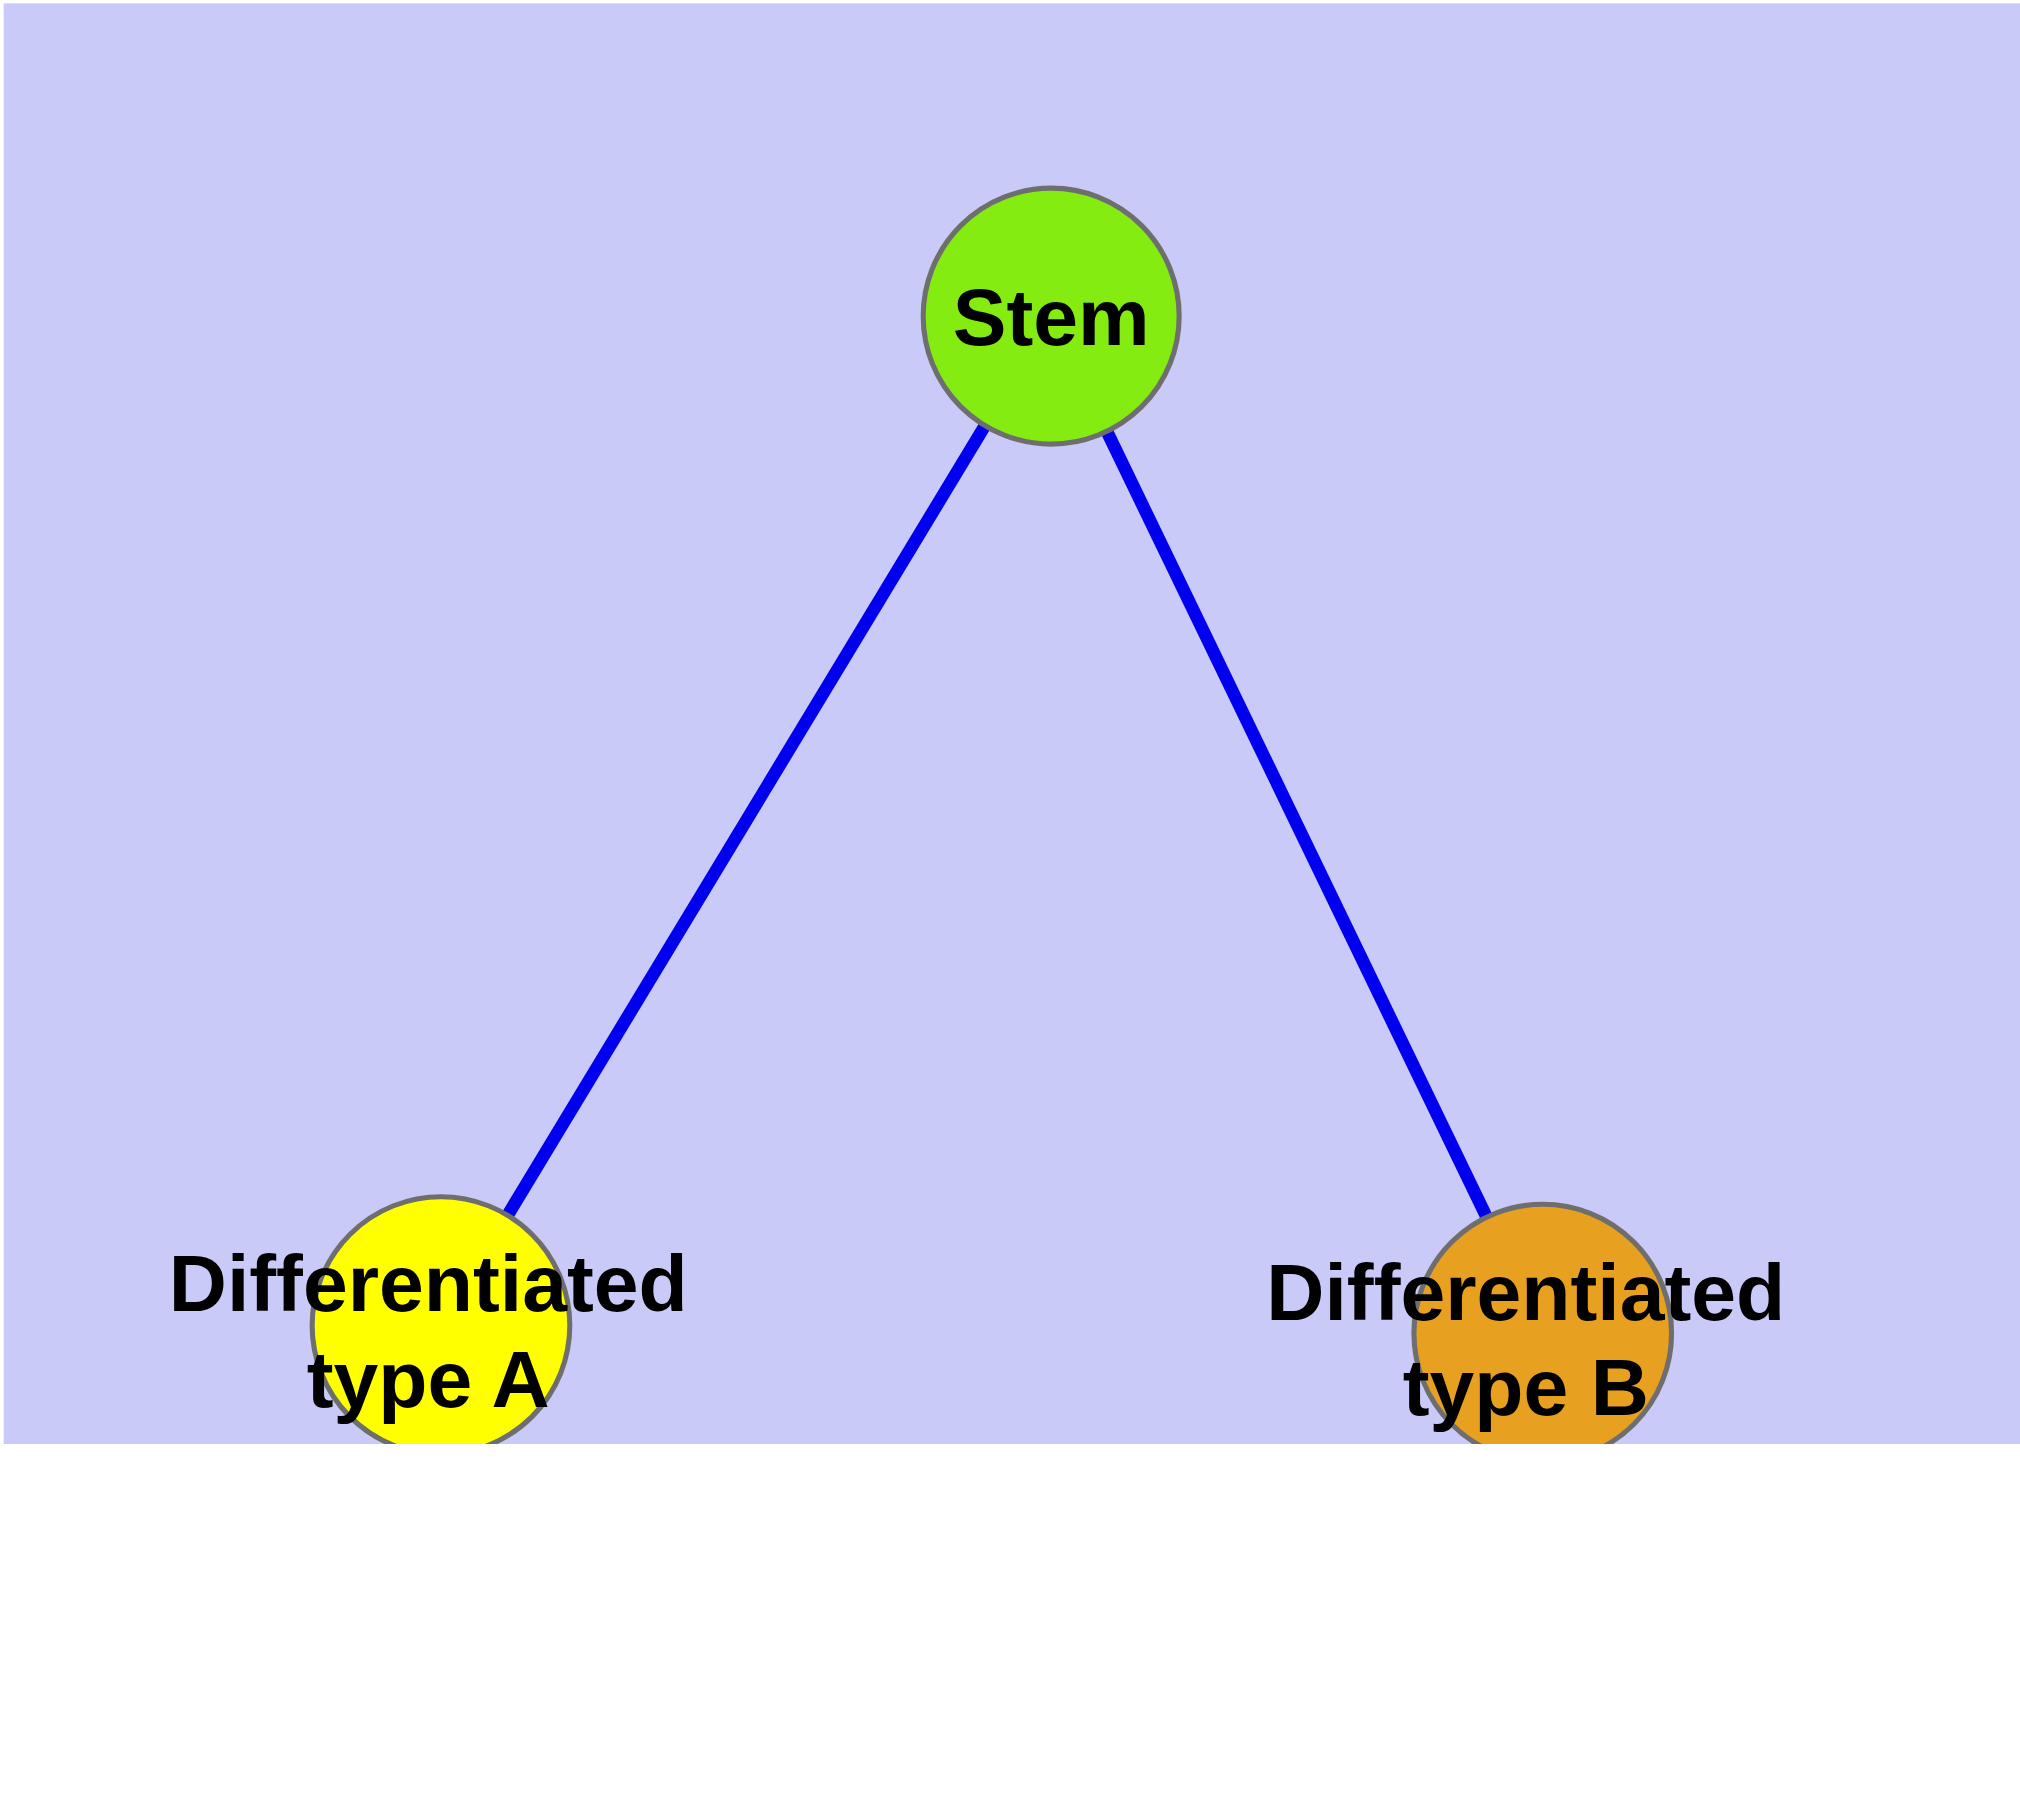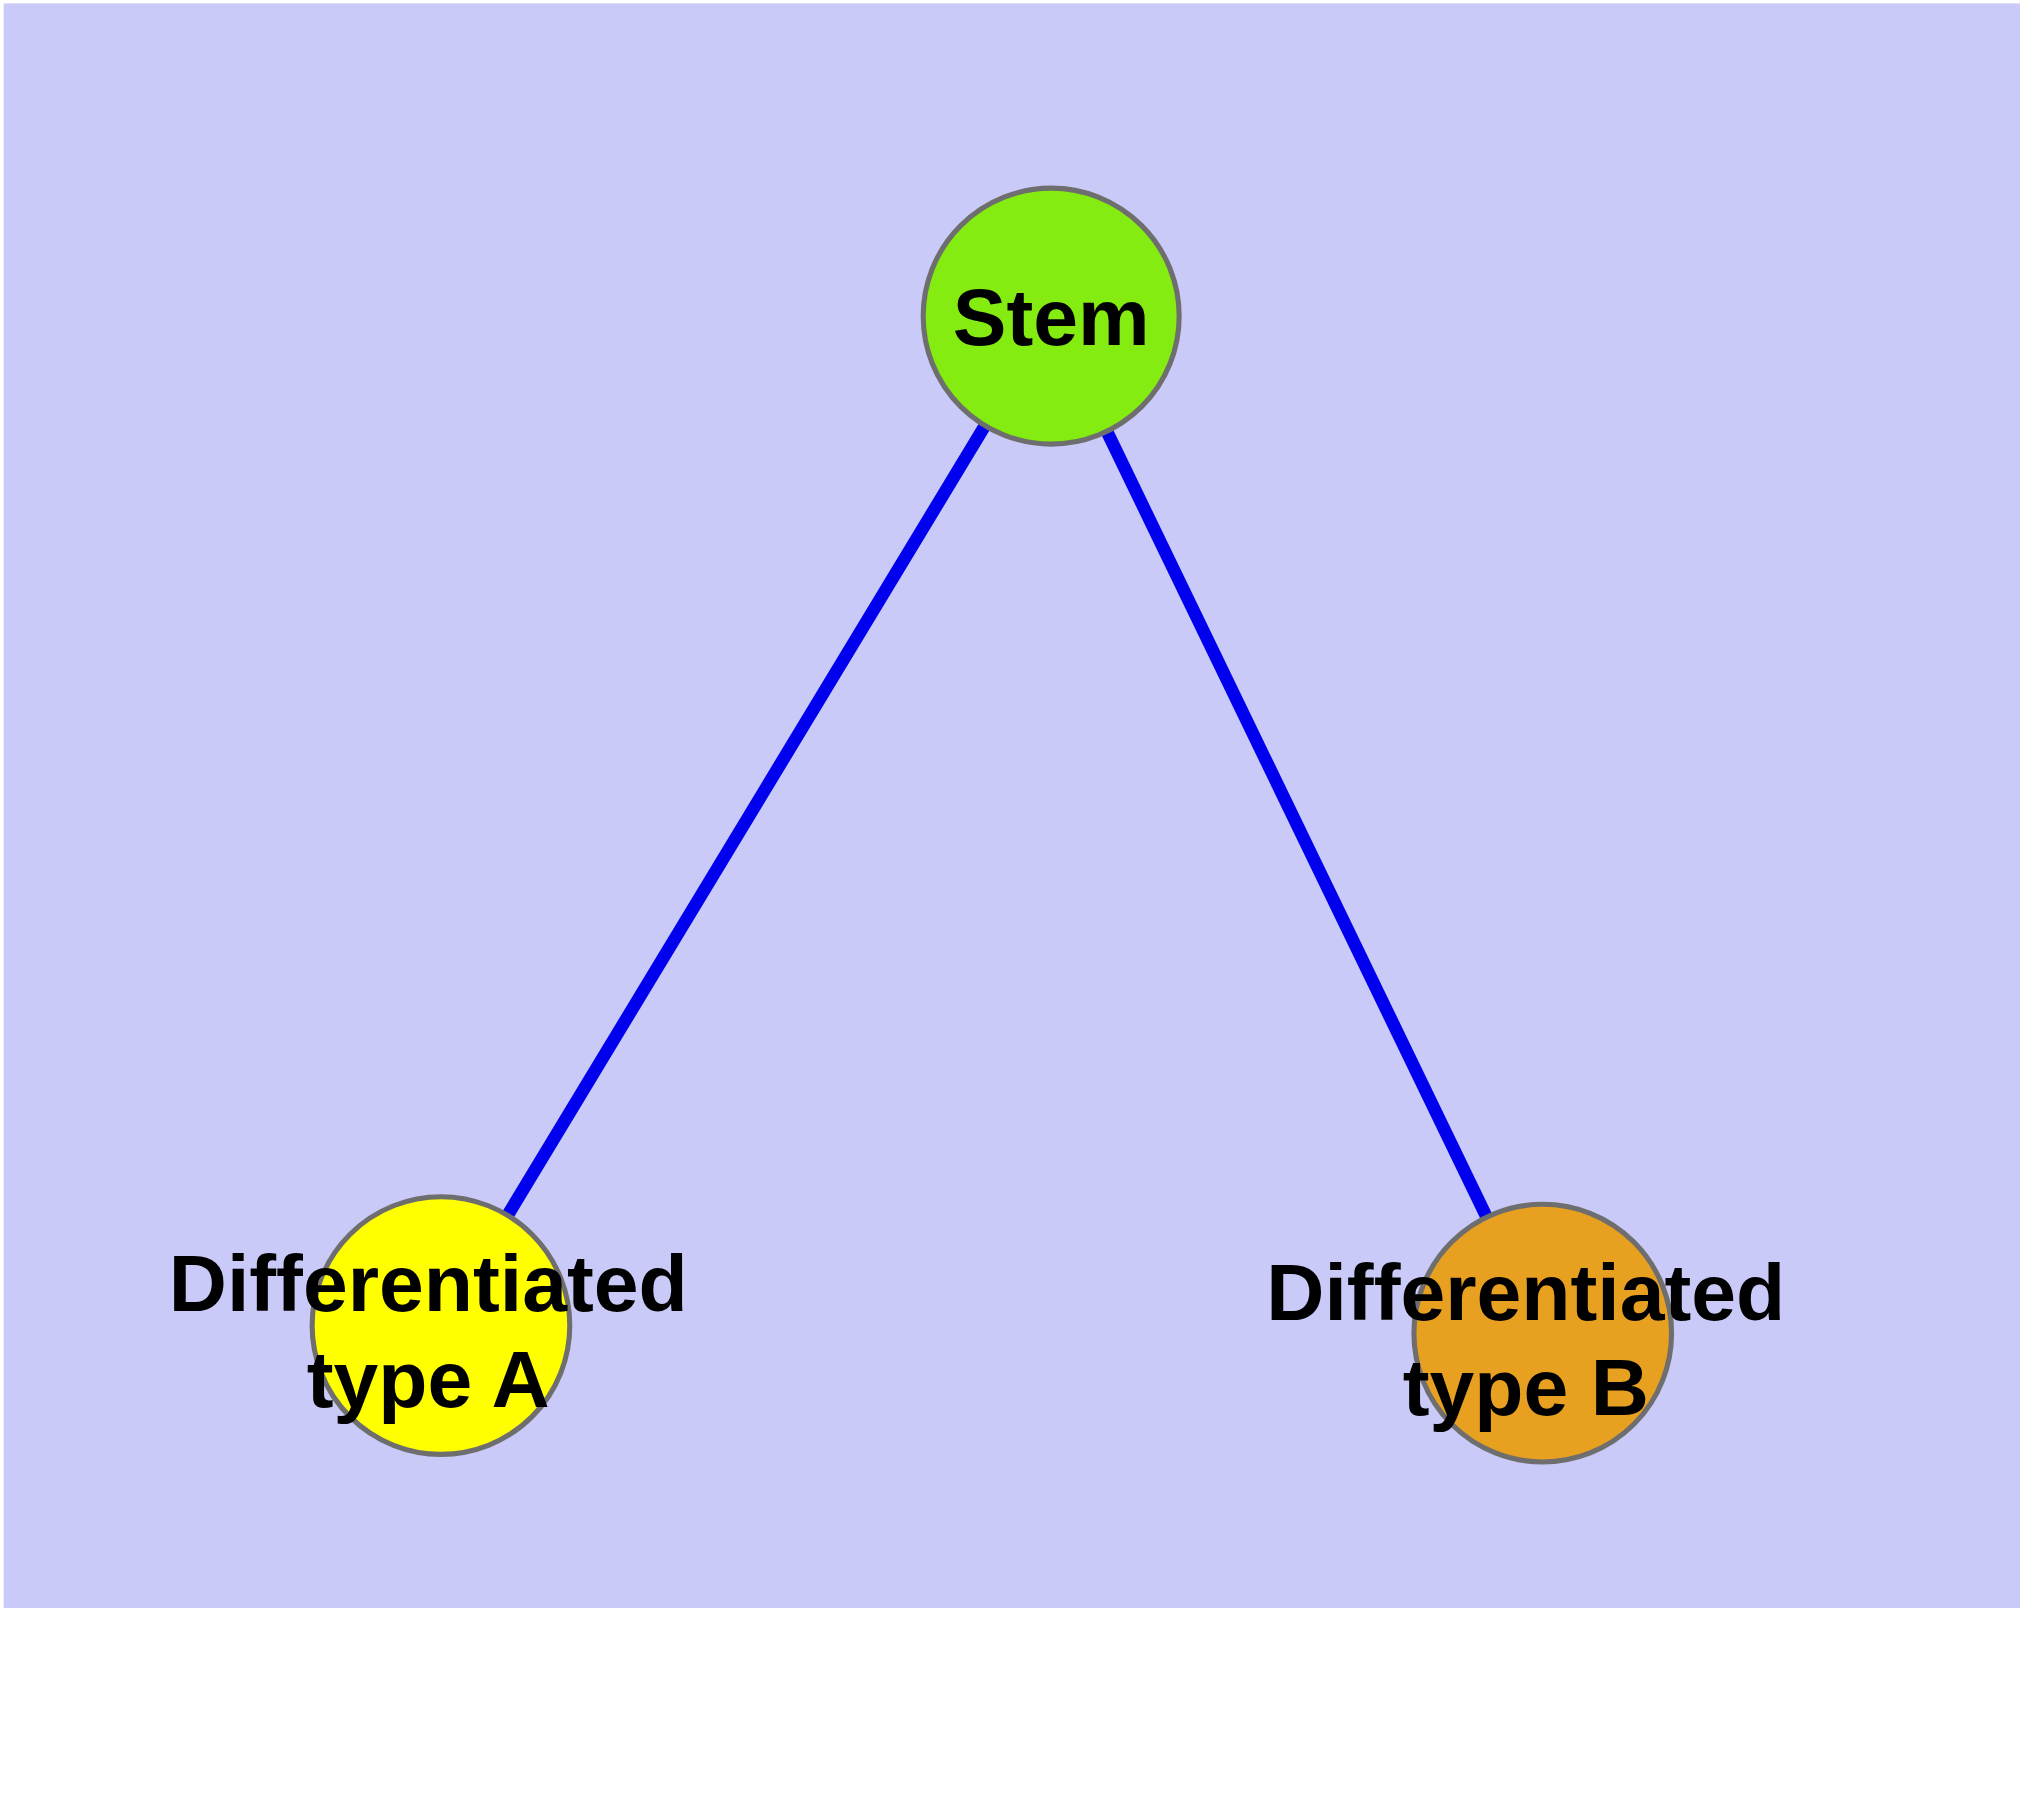--- a/index.html
+++ b/index.html
@@ -2,21 +2,21 @@
 <html style="font-size:13.6px"><head>
 <meta charset="utf-8">
 <style>
   html, body {
     margin: 0;
     padding: 0;
     background: #ffffff;
   }
   .stage {
     width: 2021px;
-    height: 1608px;
+    height: 1444px;
     position: relative;
     font-family: "Liberation Sans", sans-serif;
   }
   svg {
     display: block;
   }
   .node-label, .node-sublabel {
     font-family: "Liberation Sans", sans-serif;
     font-weight: bold;
     font-size: 95px;

